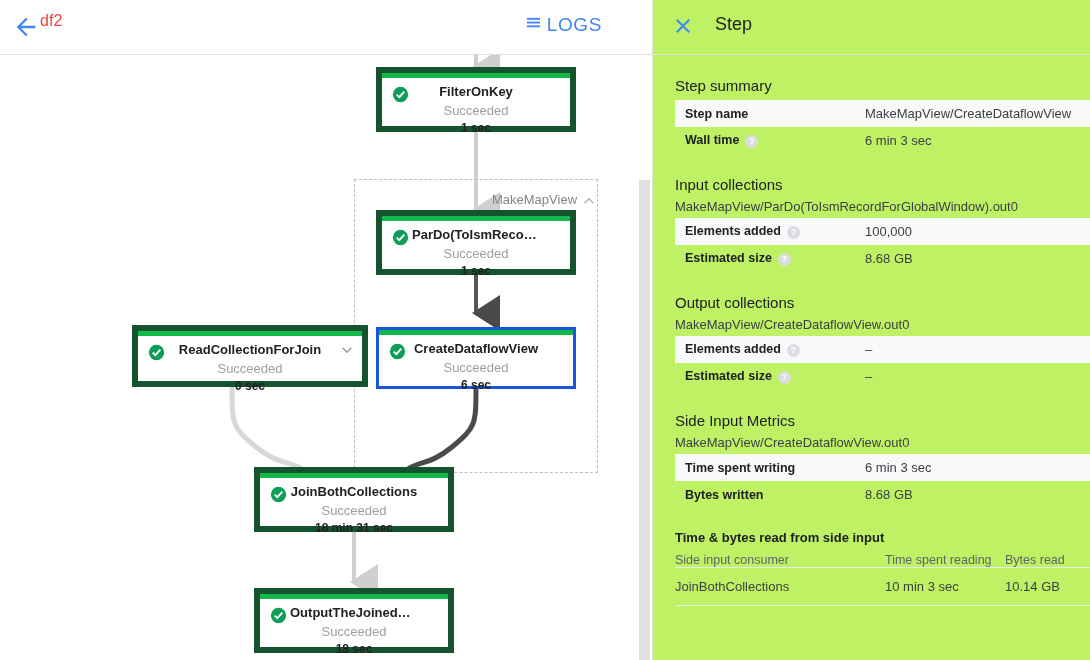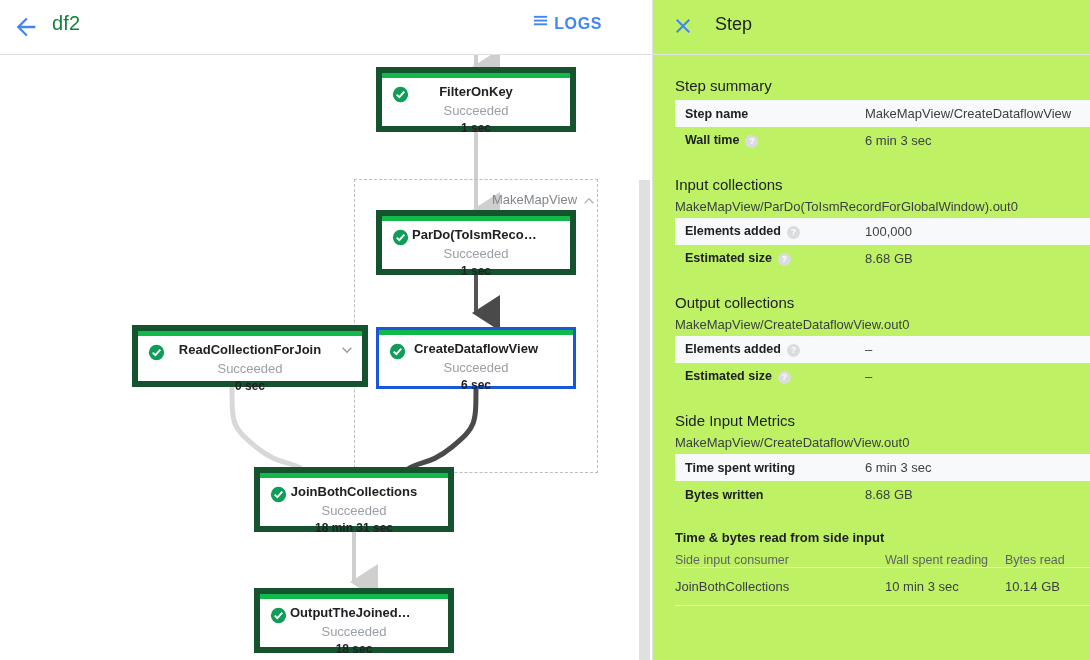--- a/index.html
+++ b/index.html
@@ -26,30 +26,30 @@
     width: 652px; height: 54px;
     background: #ffffff;
     border-bottom: 1px solid #e0e0e0;
   }
   #back-arrow {
     position: absolute; left: 12px; top: 13px;
     width: 28px; height: 28px;
     cursor: pointer;
   }
   #job-title {
-    position: absolute; left: 52px; top: 12px;
-    font-size: 20px; color: #15803d;
+    position: absolute; left: 40px; top: 12px;
+    font-size: 16px; color: #ef4444;
     letter-spacing: .1px;
   }
   #logs-button {
     position: absolute; right: 50px; top: 14px;
     display: flex; align-items: center; gap: 6px;
     color: #4285f4; cursor: pointer;
   }
-  #logs-label { font-size: 16px; font-weight: bold; letter-spacing: .6px; }
+  #logs-label { font-size: 19px; font-weight: normal; letter-spacing: .6px; }
 
   #graph-canvas {
     position: absolute; left: 0; top: 55px;
     width: 652px; height: 605px;
     background: #ffffff;
   }
   #edge-layer { position: absolute; left: 0; top: 0; width: 652px; height: 605px; }
 
   .node {
     position: absolute;
@@ -429,21 +429,21 @@
       </div>
 
       <div class="spacer-lg"></div>
 
       <div class="section">
         <div class="si-title">Time &amp; bytes read from side input</div>
         <table id="side-input-table">
           <tbody>
               <tr>
             <th style="width:210px">Side input consumer</th>
-            <th class="num" style="width:120px">Wall spent reading</th>
+            <th class="num" style="width:120px">Time spent reading</th>
             <th class="num">Bytes read</th>
           </tr>
           <tr>
             <td>JoinBothCollections</td>
             <td class="num">10 min 3 sec</td>
             <td class="num">10.14 GB</td>
           </tr>
         </tbody>
           </table>
       </div>

